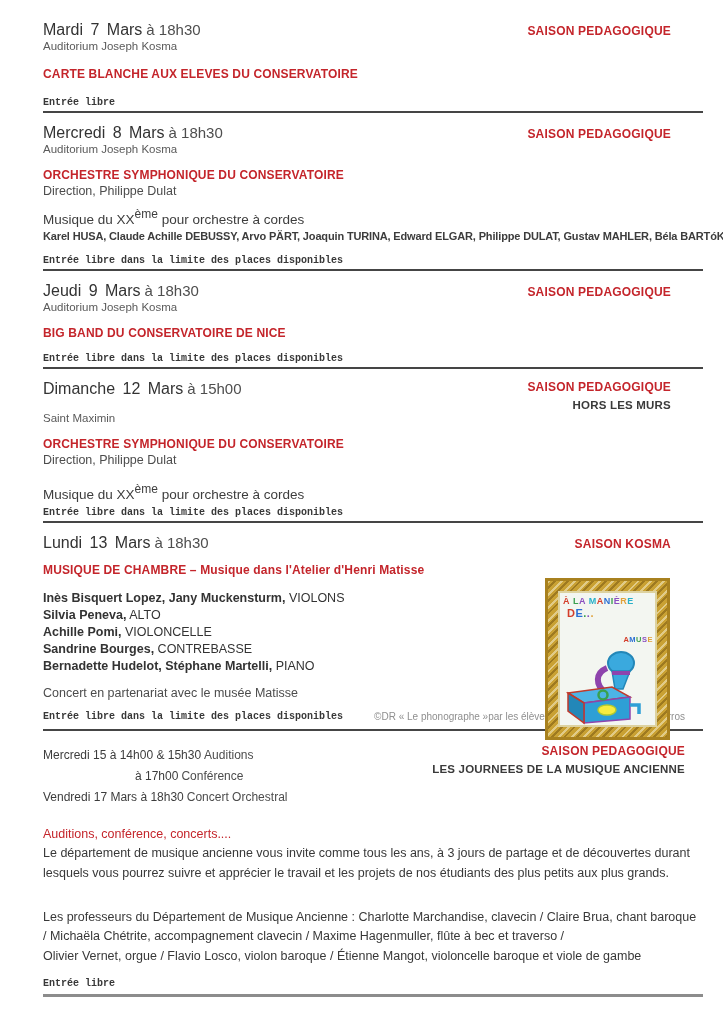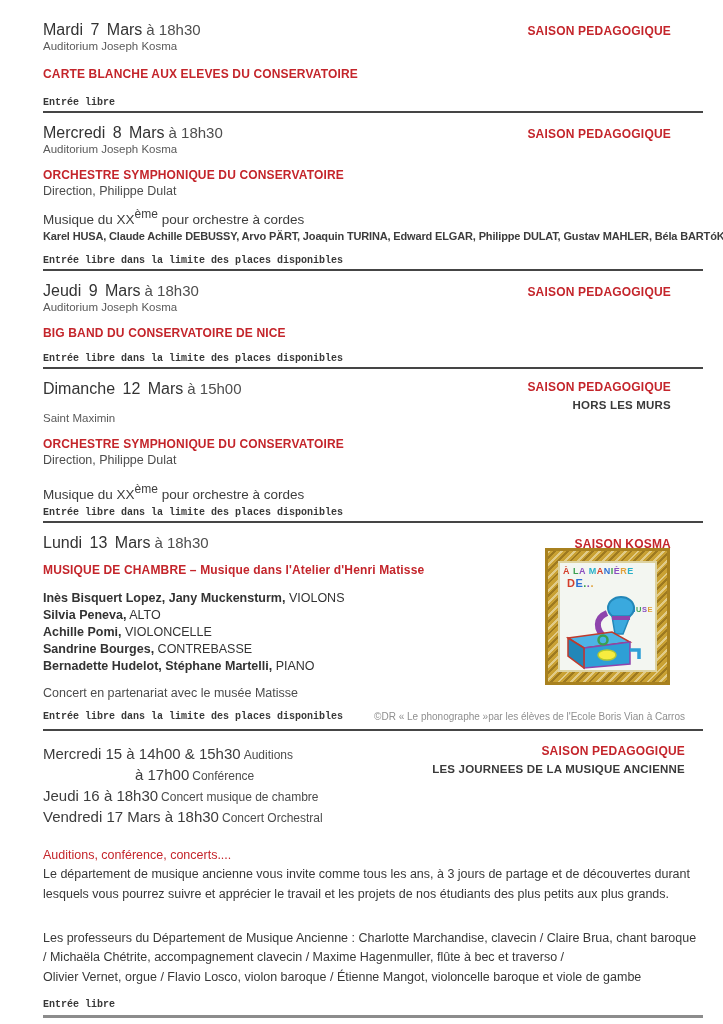--- a/index.html
+++ b/index.html
@@ -52,30 +52,30 @@
   .s4 .program{margin-top:15px;}
   .s4 .admission{margin-top:6px;margin-bottom:3px;}
   .s5{position:relative;}
   .s5 .event-title{margin-top:11px;}
   .s5 .partnership{margin-top:11px;}
   .s5 .admission-row{margin-top:11px;margin-bottom:7px;}
   .s6{padding-top:13px;}
 
   .sched-line{line-height:20px;white-space:nowrap;}
   .sched-line.indent{margin-left:92px;}
-  .sched-main{font-size:15px;color:#3c3c3c;}
+  .sched-main{font-size:12px;color:#3c3c3c;}
   .sched-detail{font-size:12px;color:#4c4c4c;margin-left:3px;}
   .intro-title{font-size:12.5px;color:var(--accent);margin-top:20px;}
   .para{font-size:12.5px;color:#383838;line-height:1.58;margin-top:3px;max-width:655px;}
   .para.second{margin-top:24px;}
   .para .block{display:block;}
   .s6 .admission{margin-top:11px;margin-bottom:5px;}
 
   
-  .artwork{position:absolute;top:25px;right:33px;width:125px;height:137px;}
+  .artwork{position:absolute;top:55px;right:33px;width:125px;height:162px;}
   .frame{
     width:100%;height:100%;padding:10px;
     border:3px solid #a8811f;background:#c9a133;
     background-image:repeating-linear-gradient(135deg,rgba(255,255,240,.45) 0 2px,rgba(0,0,0,0) 2px 4px,rgba(92,62,5,.4) 4px 6px,rgba(0,0,0,0) 6px 9px);
   }
   .canvas{
     width:100%;height:100%;background:#f3f6f1;border:2px solid #ddd2a0;
     position:relative;overflow:hidden;
   }
   .art-letters{position:absolute;font-weight:bold;line-height:1;}
@@ -185,21 +185,20 @@
         </div>
       </div>
     </div>
   </section>
 
   <section class="s6">
     <div class="head-row">
       <div>
         <div class="sched-line"><span class="sched-main">Mercredi 15 à 14h00 &amp; 15h30</span><span class="sched-detail">Auditions</span></div>
         <div class="sched-line indent"><span class="sched-main">à 17h00</span><span class="sched-detail">Conférence</span></div>
-        <div class="sched-line"><span class="sched-main">Jeudi 16 à 18h30</span><span class="sched-detail">Concert musique de chambre</span></div>
         <div class="sched-line"><span class="sched-main">Vendredi 17 Mars à 18h30</span><span class="sched-detail">Concert Orchestral</span></div>
       </div>
       <div class="season-block" style="padding-right:18px;">
         <div class="season">SAISON PEDAGOGIQUE</div>
         <div class="season-sub">LES JOURNEES DE LA MUSIQUE ANCIENNE</div>
       </div>
     </div>
 
     <div class="intro-title">Auditions, conférence, concerts....</div>
     <div class="para">Le département de musique ancienne vous invite comme tous les ans, à 3 jours de partage et de découvertes durant lesquels vous pourrez suivre et apprécier le travail et les projets de nos étudiants des plus petits aux plus grands.</div>

